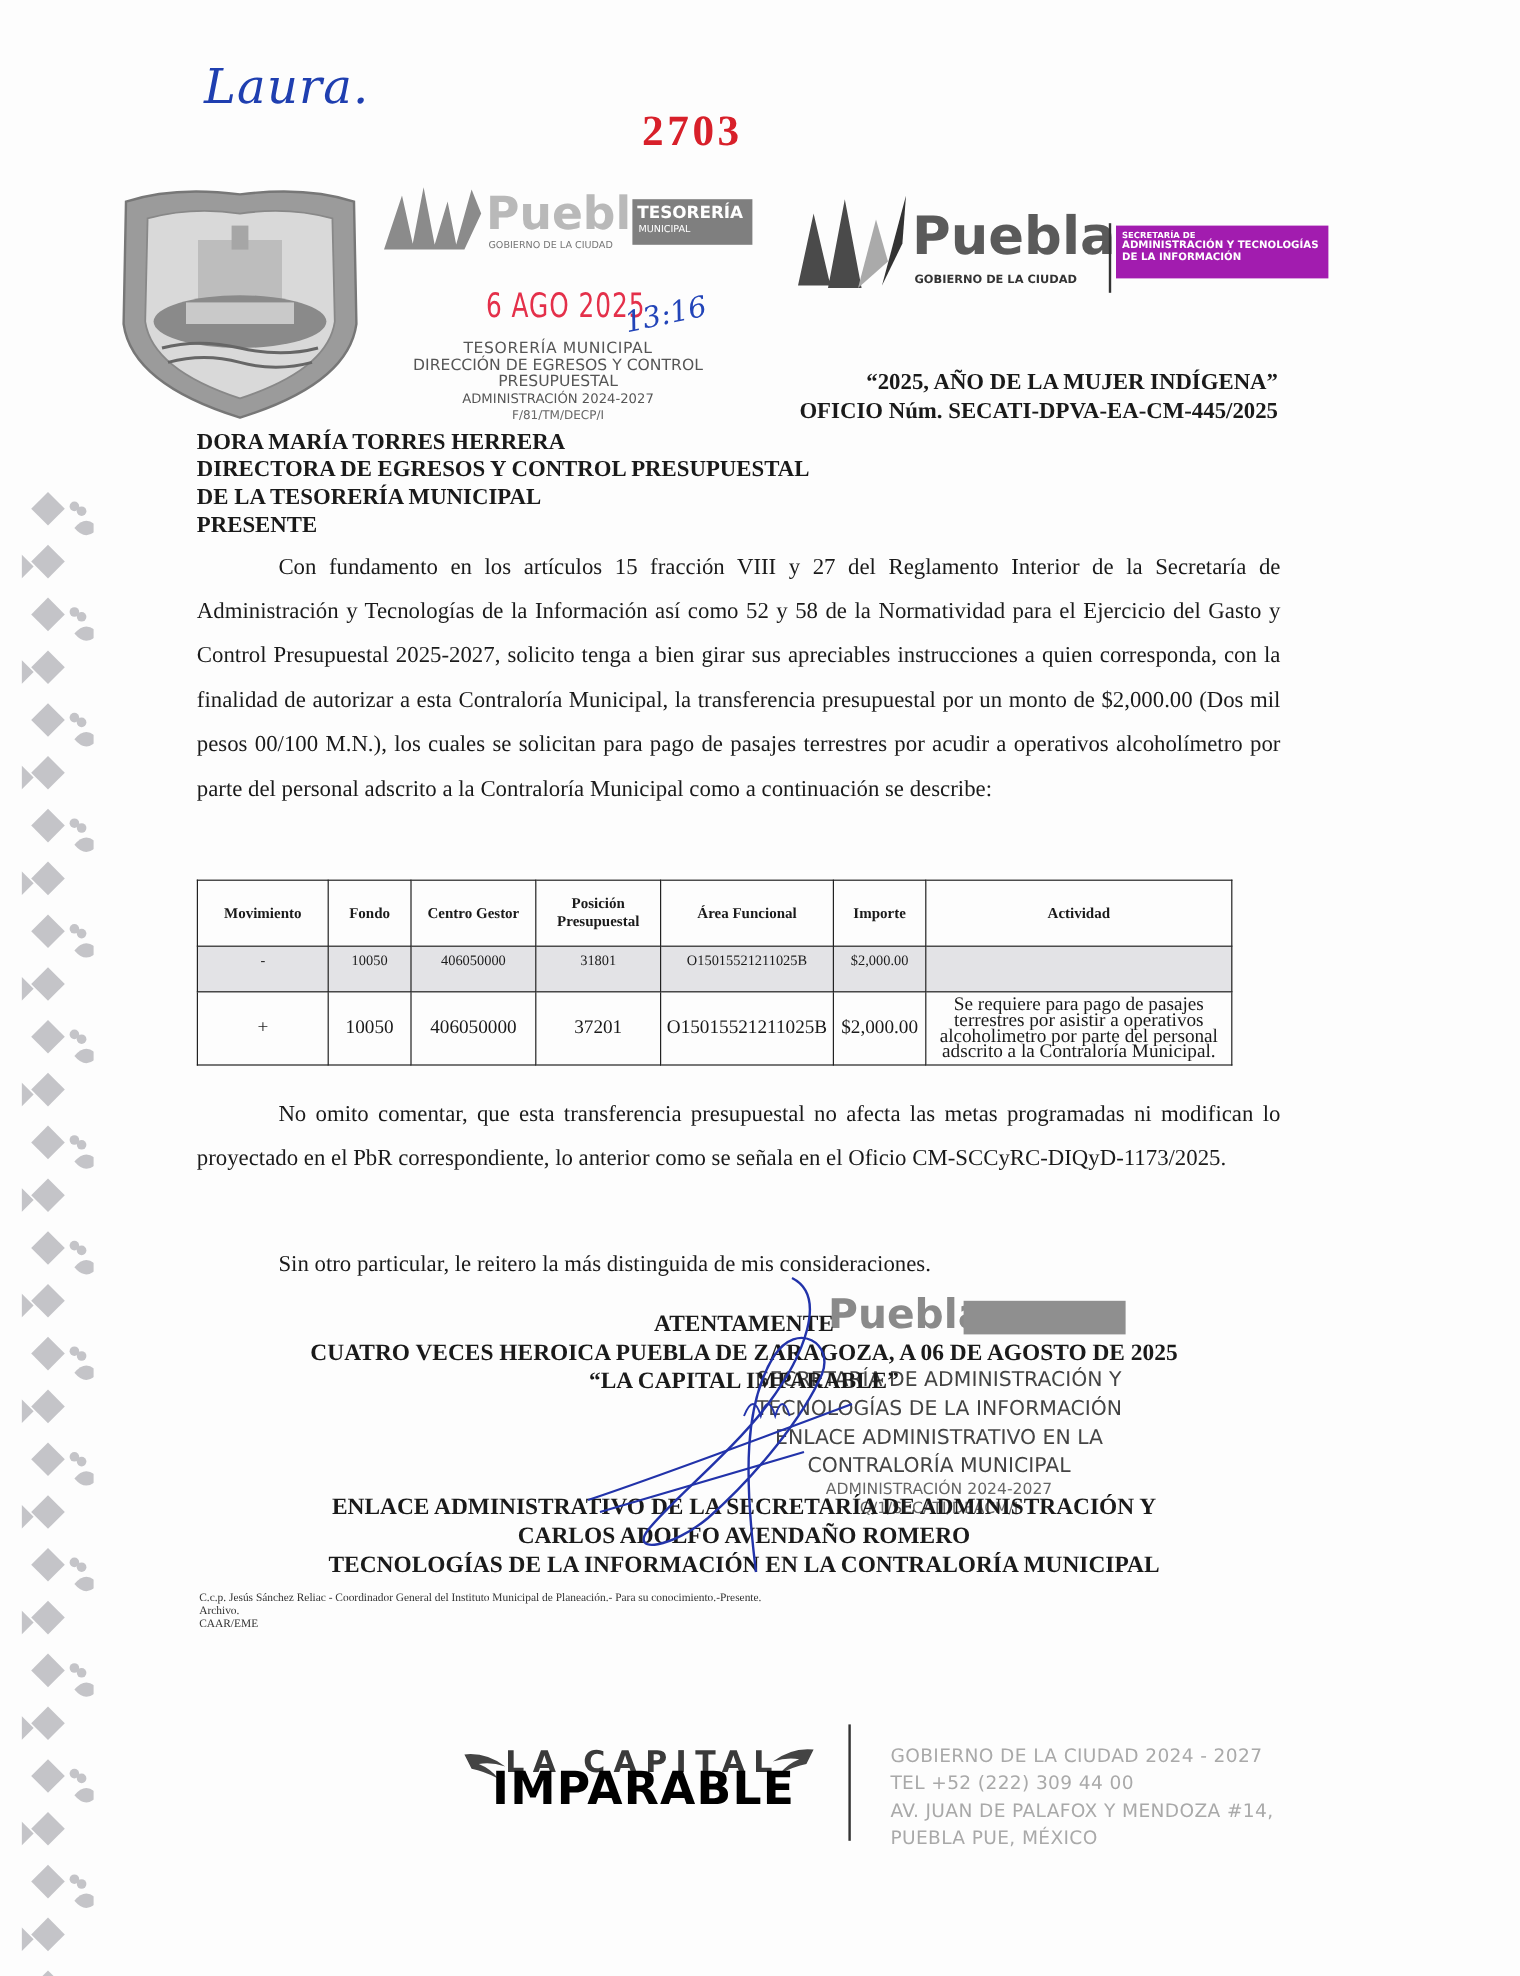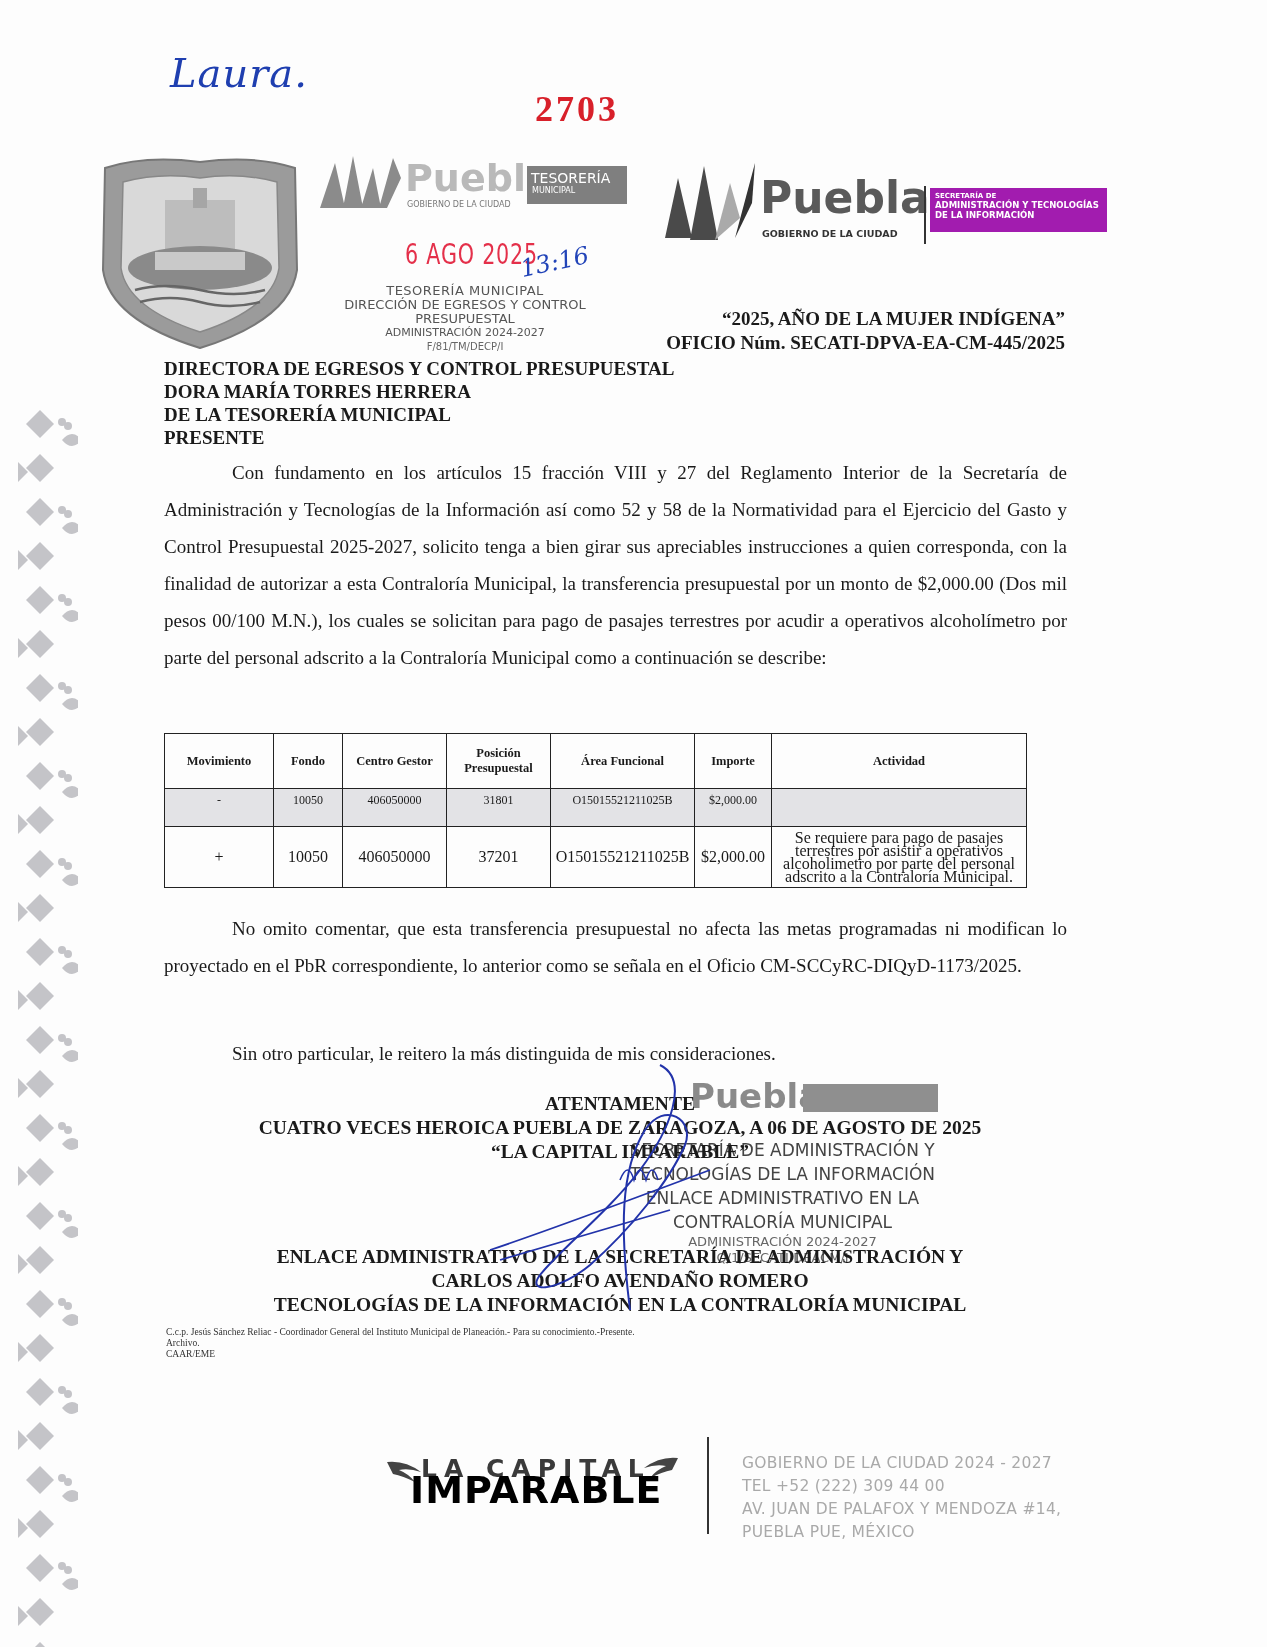--- a/index.html
+++ b/index.html
@@ -168,21 +168,21 @@
   <path d="M50 140 Q80 132 115 140 T180 140 M55 152 Q85 144 115 152 T175 152" stroke="#666" stroke-width="2.5" fill="none"></path>
 </svg>
 
 <div class="abs logo-tes">
   <svg width="90" height="75" viewBox="0 0 90 75" style="position:absolute;left:0;top:0">
     <path d="M5 60 L20 15 L30 60 Z M28 60 L38 8 L48 60 Z M46 60 L58 20 L66 60 Z M64 60 L78 10 L86 30 L72 60 Z" fill="#8b8b8b"></path>
   </svg>
   <span class="puebla-word" style="position:absolute;left:90px;top:8px;font-size:38px;color:#b9b9b9;">Puebla</span>
   <span style="position:absolute;left:92px;top:52px;font-family:'DejaVu Sans',sans-serif;font-size:8px;color:#777;">GOBIERNO DE LA CIUDAD</span>
   <div style="position:absolute;left:212px;top:18px;width:100px;height:38px;background:#7f7f7f;color:#fff;font-family:'DejaVu Sans',sans-serif;">
-    <div style="font-size:14px;font-weight:normal;padding:4px 0 0 4px;">TESORERÍA</div>
+    <div style="font-size:14px;font-weight:bold;padding:4px 0 0 4px;">TESORERÍA</div>
     <div style="font-size:8px;padding-left:5px;">MUNICIPAL</div>
   </div>
 </div>
 
 <div class="abs logo-sec">
   <svg width="100" height="100" viewBox="0 0 100 100" style="position:absolute;left:0;top:0">
     <path d="M5 90 L18 30 L32 90 Z M30 92 L44 18 L58 92 Z" fill="#4a4a4a"></path>
     <path d="M55 92 L70 35 L80 70 Z" fill="#aaa"></path>
     <path d="M75 90 L95 15 L92 55 Z" fill="#333"></path>
   </svg>
@@ -203,22 +203,22 @@
   <div class="l2">DIRECCIÓN DE EGRESOS Y CONTROL</div>
   <div class="l3">PRESUPUESTAL</div>
   <div class="l4">ADMINISTRACIÓN 2024-2027</div>
   <div class="l5">F/81/TM/DECP/I</div>
 </div>
 
 <div class="abs motto">“2025, AÑO DE LA MUJER INDÍGENA”</div>
 <div class="abs oficio">OFICIO Núm. SECATI-DPVA-EA-CM-445/2025</div>
 
 <div class="abs addressee">
+  <div>DORA MARÍA TORRES HERRERA</div>
   <div>DIRECTORA DE EGRESOS Y CONTROL PRESUPUESTAL</div>
-  <div>DORA MARÍA TORRES HERRERA</div>
   <div>DE LA TESORERÍA MUNICIPAL</div>
   <div>PRESENTE</div>
 </div>
 
 <div class="abs para p1"><span class="indent"></span><span>Con fundamento en los artículos 15 fracción VIII y 27 del Reglamento Interior de la Secretaría de Administración y Tecnologías de la Información así como 52 y 58 de la Normatividad para el Ejercicio del Gasto y Control Presupuestal 2025-2027, solicito tenga a bien girar sus apreciables instrucciones a quien corresponda, con la finalidad de autorizar a esta Contraloría Municipal, la transferencia presupuestal por un monto de $2,000.00 (Dos mil pesos 00/100 M.N.), los cuales se solicitan para pago de pasajes terrestres por acudir a operativos alcoholímetro por parte del personal adscrito a la Contraloría Municipal como a continuación se describe:</span></div>
 
 <table class="abs tbl">
   <thead>
     <tr>
       <th style="width:100px">Movimiento</th>

